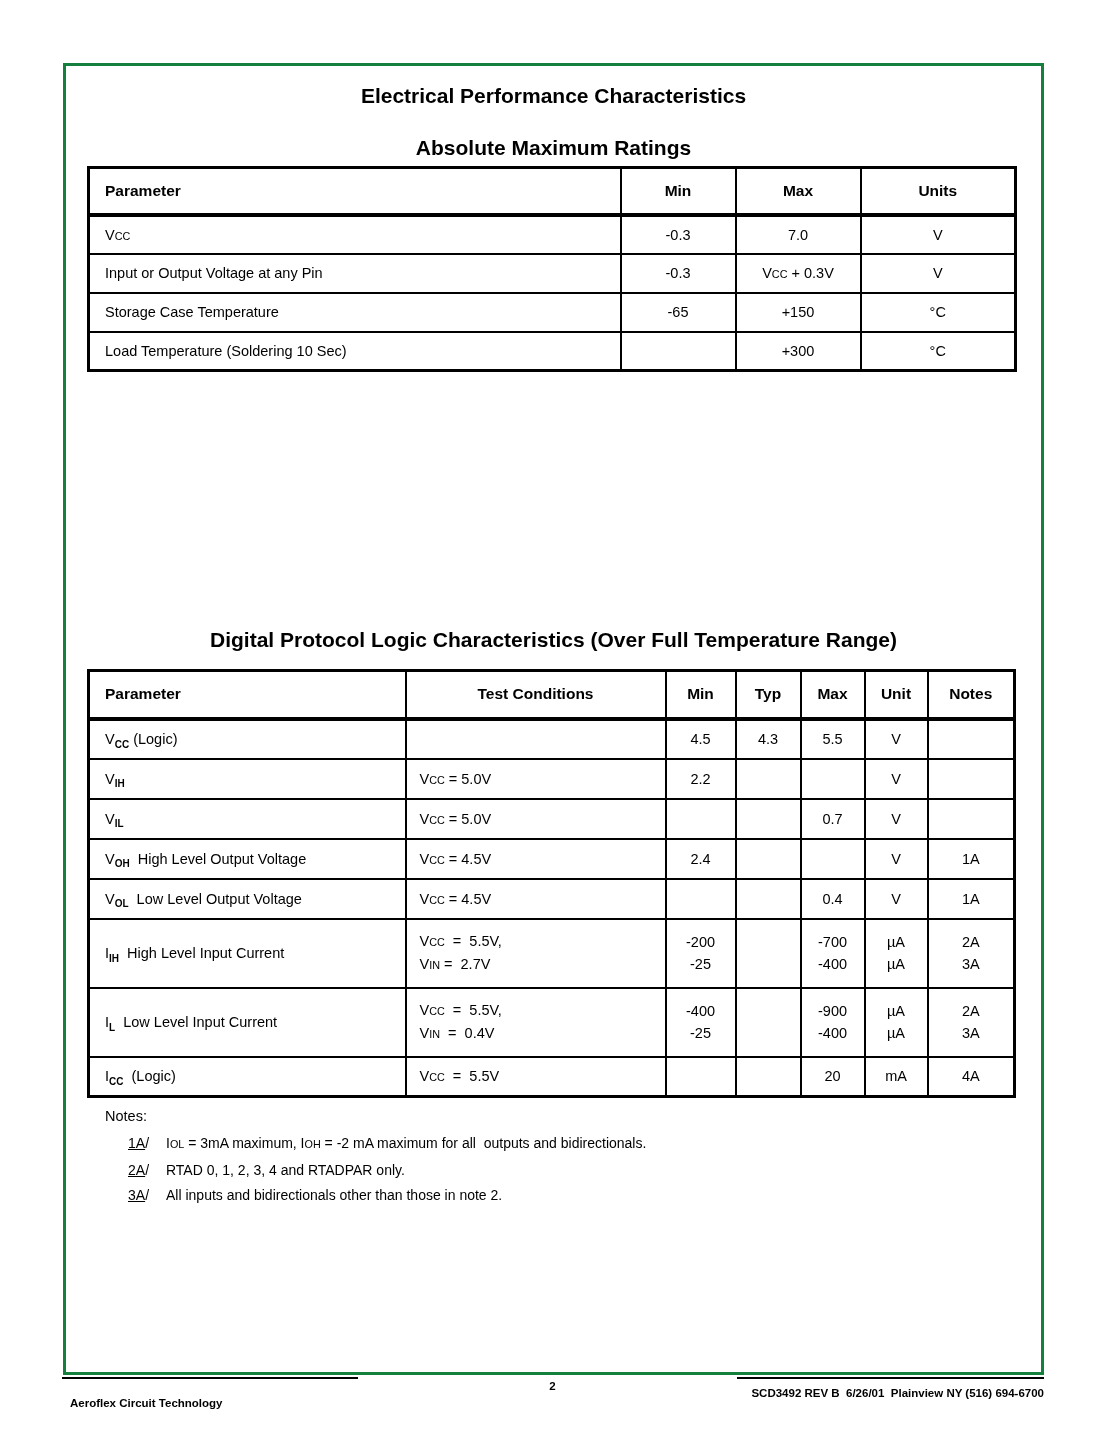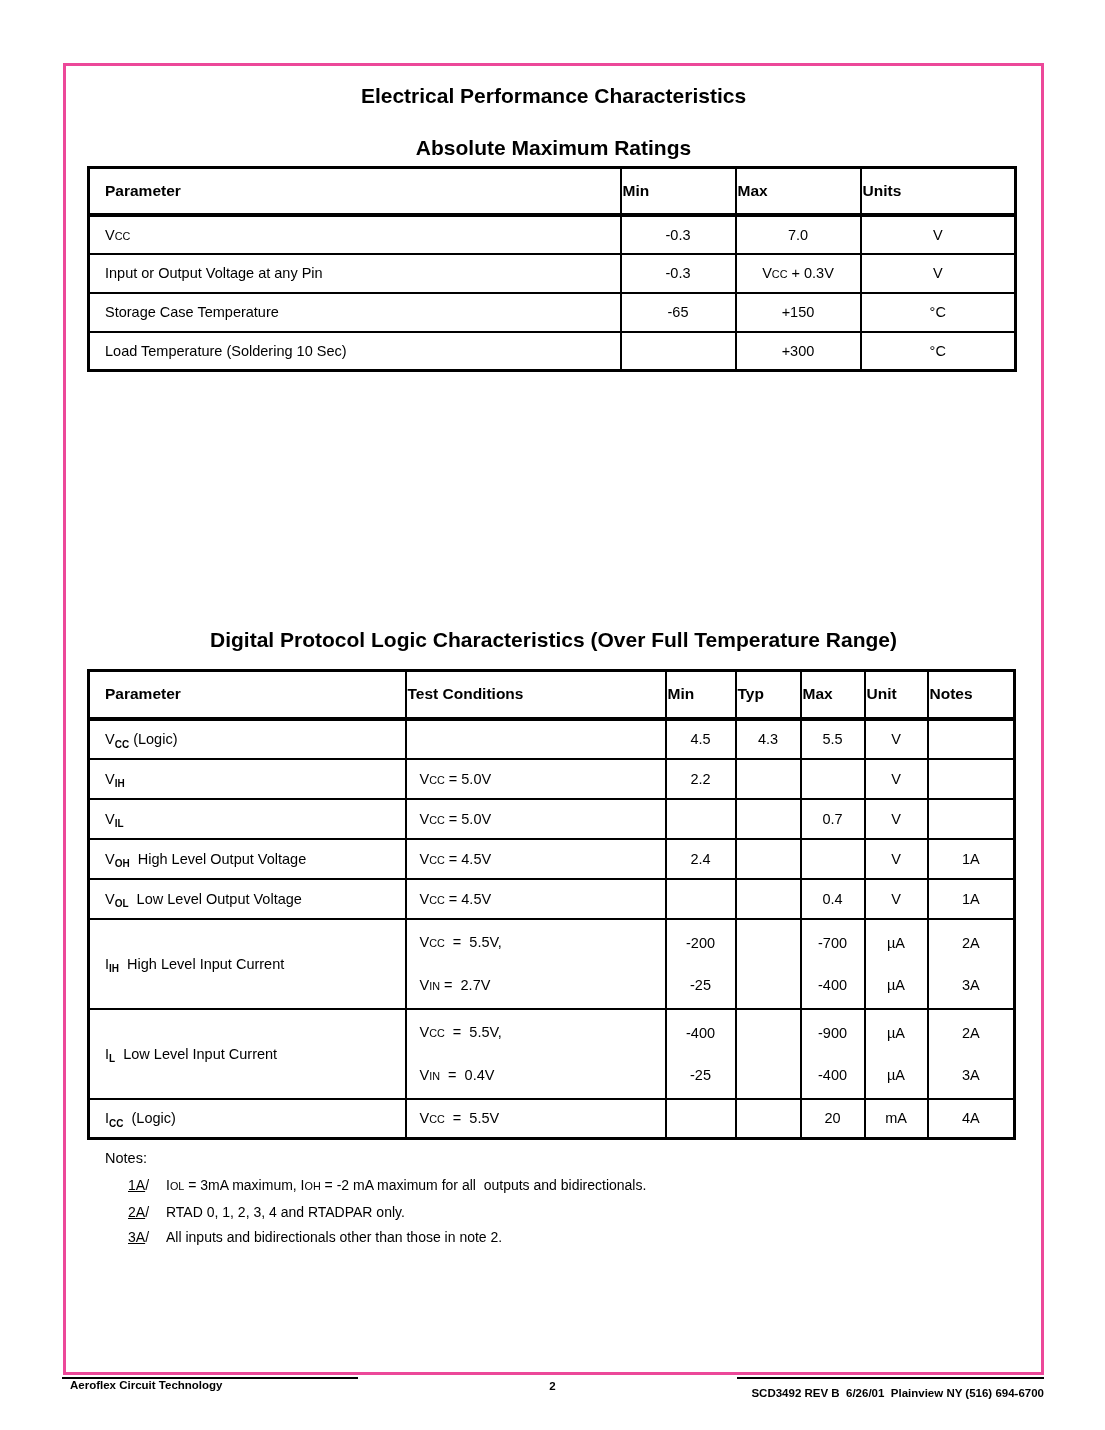--- a/index.html
+++ b/index.html
@@ -5,61 +5,61 @@
   * { box-sizing: border-box; }
   html,body { margin:0; padding:0; }
   body {
     width:1105px; height:1430px; position:relative;
     background:#ffffff; color:#000000;
     font-family:"Liberation Sans","DejaVu Sans",sans-serif;
   }
   .frame {
     position:absolute; left:63px; top:63px;
     width:981px; height:1312px;
-    border:3px solid #ec4899;
+    border:3px solid #15803d;
   }
   .title1, .title2, .title3 {
     text-align:center; font-weight:bold; font-size:21px; line-height:28px;
   }
   .title1 { position:absolute; top:16px; left:0; width:100%; }
   .title2 { position:absolute; top:68px; left:0; width:100%; }
   .sec2   { position:absolute; top:560px; left:0; width:100%; }
 
   table { border-collapse:collapse; table-layout:fixed; }
   .t1, .t2 { border:3px solid #000;padding-left:32px; }
   th, td { border:2px solid #000; white-space:pre-wrap; overflow:hidden; }
-  thead th { border-bottom:4px solid #000; font-weight:bold; font-size:15.5px; text-align:left; }
+  thead th { border-bottom:4px solid #000; font-weight:bold; font-size:15.5px; text-align:center; }
 
   .t1 { position:absolute; top:100px; left:21px; width:927px; }
   .t1 thead th { height:47px; }
   .t1 td { height:39px; font-size:14.5px; text-align:center; }
 
   .t2 { margin:15px 0 0 21px; width:926px; }
   .t2 thead th { height:48px; }
   .t2 td { height:40px; font-size:14.5px; text-align:center;margin-left:20px; }
   .t2 tr.dbl td { height:69px; }
-  .t2 tr.dbl td div { line-height:42px; }
+  .t2 tr.dbl td div { line-height:22px; }
 
   td.pl, th.pl { text-align:left; padding-left:15px; }
   td.tc { text-align:left; padding-left:13px; }
 
   .sub   { font-size:10px; font-weight:bold; position:relative; top:3.5px; }
   .scaps { font-size:10.8px; }
 
   .notes { margin:10px 0 0 39px; font-size:14px; }
   .notes-label { font-size:14.5px; margin-bottom:7px; }
   .note-item { display:flex; margin-left:23px; line-height:25.5px; white-space:pre-wrap; }
   .note-id   { flex:none; width:38px; }
   .note-num  { text-decoration:underline; }
   .note-text { width:762px; }
 
   .footer { position:absolute; top:1377px; left:0; width:1105px;
             font-size:11.5px; font-weight:bold; white-space:pre; }
   .f-center { position:absolute; top:3px; left:0; width:100%; text-align:center; }
-  .f-left  { position:absolute; top:0; left:62px;  width:296px; border-top:2px solid #000; padding:0 0 0 8px; }
+  .f-left  { position:absolute; top:0; left:62px;  width:296px; border-top:2px solid #000; padding:18px 0 0 8px; }
   .f-right { position:absolute; top:0; left:737px; width:307px; border-top:2px solid #000; padding-top:8px; text-align:right; }
 </style>
 </head>
 <body>
 
 <div class="frame">
 
   <div class="title1">Electrical Performance Characteristics</div>
   <div class="title2">Absolute Maximum Ratings</div>
 

